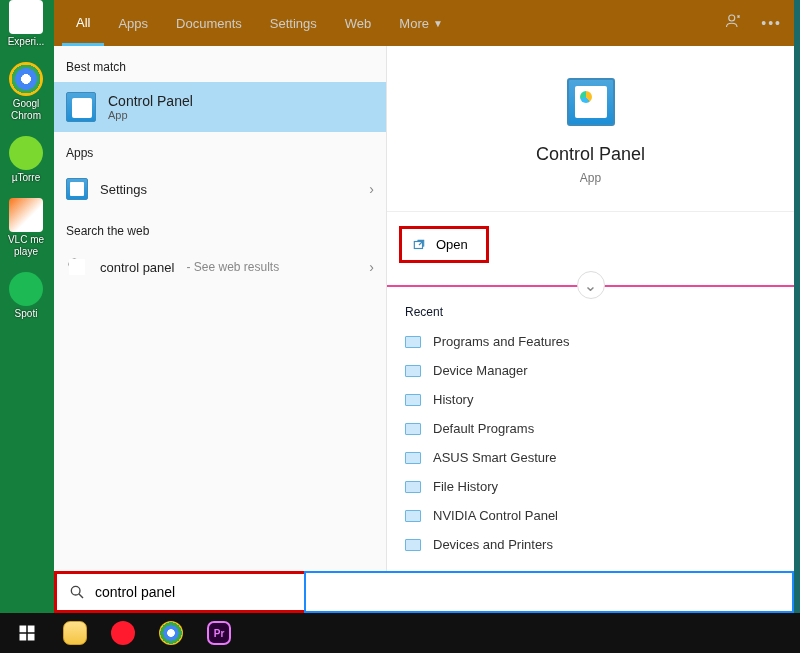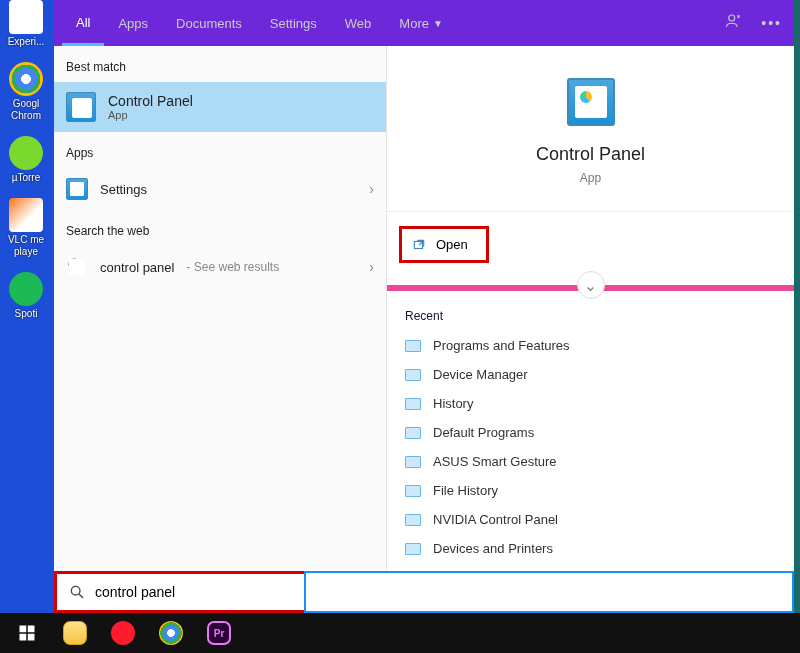--- a/index.html
+++ b/index.html
@@ -1,28 +1,28 @@
 <!DOCTYPE html>
 <html><head>
 <meta charset="utf-8">
 <style>
   * { box-sizing: border-box; margin: 0; padding: 0; font-family: "Segoe UI", Arial, sans-serif; }
   body { width: 800px; height: 653px; overflow: hidden; background: #1a6a6a; position: relative; }
 
   
-  .desktop-strip { position: absolute; left: 0; top: 0; width: 54px; height: 613px; background: #1d4ed8; }
+  .desktop-strip { position: absolute; left: 0; top: 0; width: 54px; height: 613px; background: #15803d; }
   .desktop-icon { width: 48px; margin: 6px 2px 14px; text-align: center; color: #fff; font-size: 10px; line-height: 12px; }
   .desktop-icon .ic { width: 34px; height: 34px; margin: 0 auto 2px; border-radius: 4px; }
   .desktop-icon .lbl { text-shadow: 0 0 2px #000; word-break: break-word; display: block; }
 
   
   .search-panel { position: absolute; left: 54px; top: 0; width: 740px; height: 613px; background: #fff; display: flex; flex-direction: column; }
 
   
-  .tabbar { height: 46px; background: #6d28d9; display: flex; align-items: center; padding: 0 8px; position: relative; }
+  .tabbar { height: 46px; background: #a16207; display: flex; align-items: center; padding: 0 8px; position: relative; }
   .tab { color: #ccc; font-size: 13px; padding: 14px 14px 13px; cursor: pointer; display: flex; align-items: center; gap: 4px; }
   .tab.active { color: #fff; border-bottom: 3px solid #4fc3f7; }
   .tabbar-right { position: absolute; right: 12px; top: 0; height: 46px; display: flex; align-items: center; gap: 18px; color: #ccc; }
   .feedback-icon, .more-dots { cursor: pointer; }
 
   
   .content { flex: 1; display: flex; min-height: 0; }
   .left-col { width: 332px; background: #fafafa; border-right: 0; }
   .right-col { flex: 1; background: #fff; border-left: 1px solid #e5e5e5; position: relative; }
 
@@ -43,21 +43,21 @@
   .list-row .faded { color: #888; font-size: 12px; }
 
   
   .preview-hero { text-align: center; padding: 32px 12px 26px; border-bottom: 1px solid #eee; }
   .cp-big { width: 48px; height: 48px; margin: 0 auto 18px; background: linear-gradient(#4da6dd,#1e8fd6); border: 2px solid #3d8bbd; border-radius: 3px; position: relative; }
   .cp-big::after { content: ""; position: absolute; inset: 6px; background: #fff; border-radius: 2px; }
   .cp-big::before { content: ""; position: absolute; left: 11px; top: 11px; width: 12px; height: 12px; border-radius: 50%; background: conic-gradient(#fbbf24 0 40%, #38bdf8 40% 70%, #34d399 70% 100%); z-index: 2; }
   .hero-title { font-size: 18px; color: #222; margin-bottom: 6px; }
   .hero-sub { font-size: 12px; color: #777; }
 
-  .action-area { padding: 14px 12px 0; border-bottom: 6px solid #ec4899; position: relative; }
+  .action-area { padding: 14px 12px 0; border-bottom: 2px solid #ec4899; position: relative; }
   .open-btn { display: inline-flex; align-items: center; gap: 10px; padding: 8px 18px 8px 10px; border: 3px solid #d40000; font-size: 13px; cursor: pointer; }
   .open-btn svg { width: 14px; height: 14px; stroke: #3d8bbd; }
   .expand-chev { position: absolute; right: calc(50% - 14px); bottom: -14px; width: 28px; height: 28px; border: 1px solid #ddd; border-radius: 50%; background: #fff; display: flex; align-items: center; justify-content: center; color: #888; cursor: pointer; }
   .action-area { padding-bottom: 22px; }
 
   .recent-hdr { font-size: 12px; font-weight: 400; color: #0f172a; padding: 18px 18px 8px; }
   .recent-list { padding: 0 12px; }
   .recent-item { display: flex; align-items: center; gap: 12px; padding: 7px 6px; font-size: 13px; color: #333; cursor: pointer; }
   .recent-item .ric { width: 16px; height: 12px; background: #cde8fb; border: 1px solid #6bb6e3; border-radius: 1px; }
 

